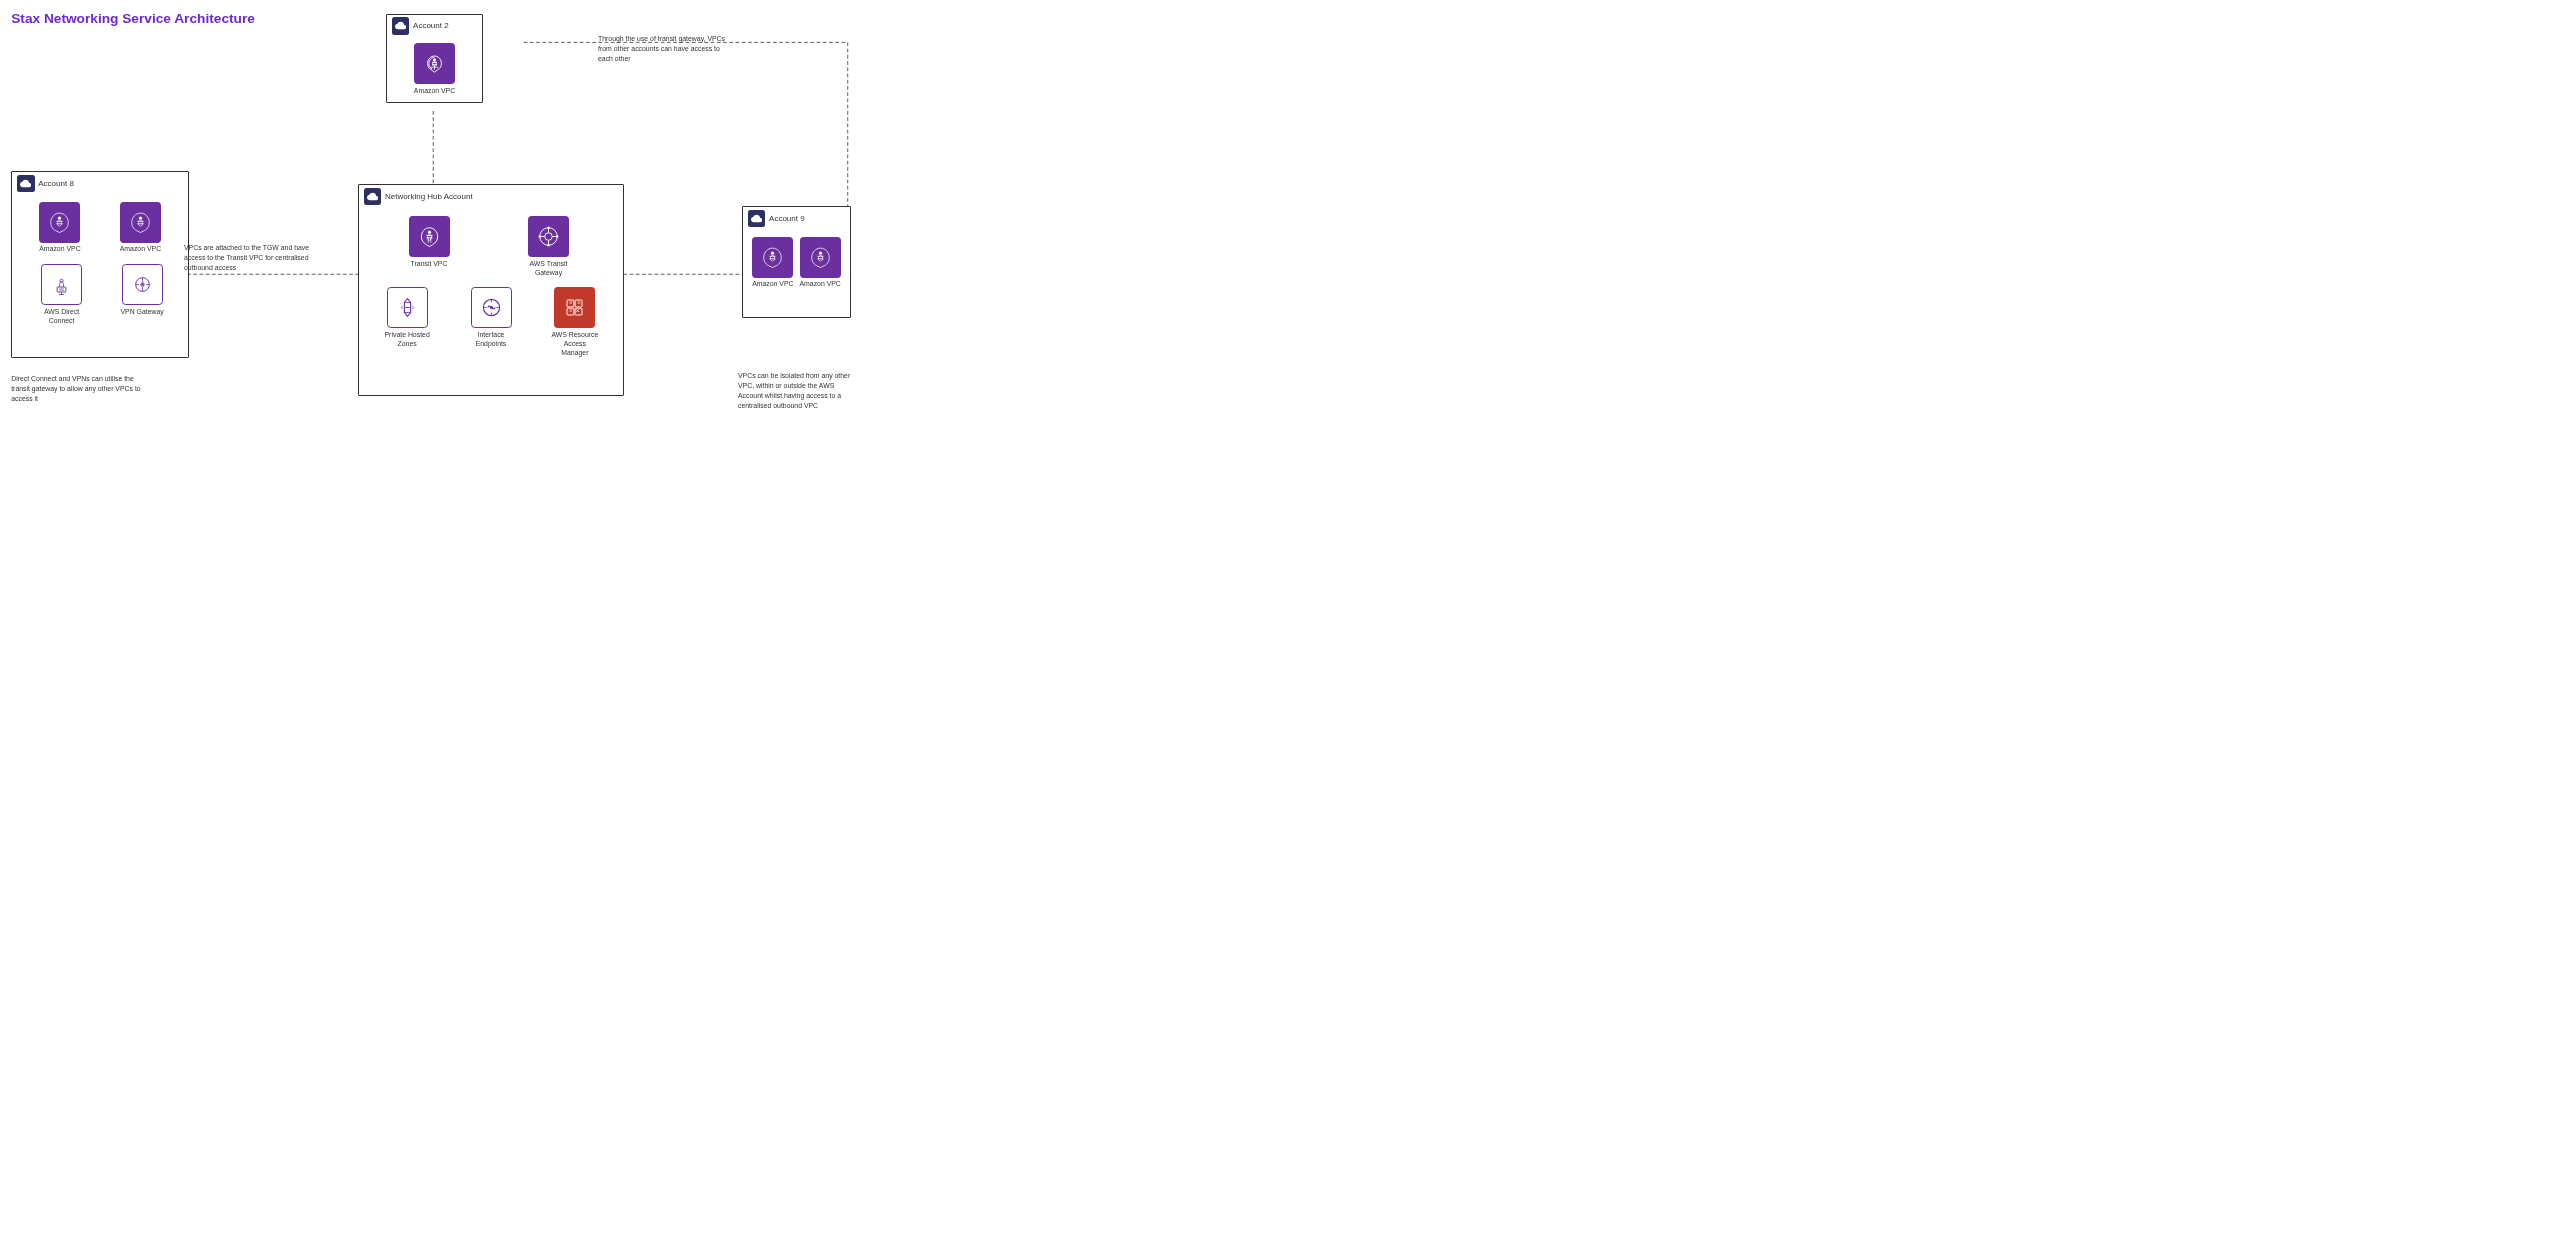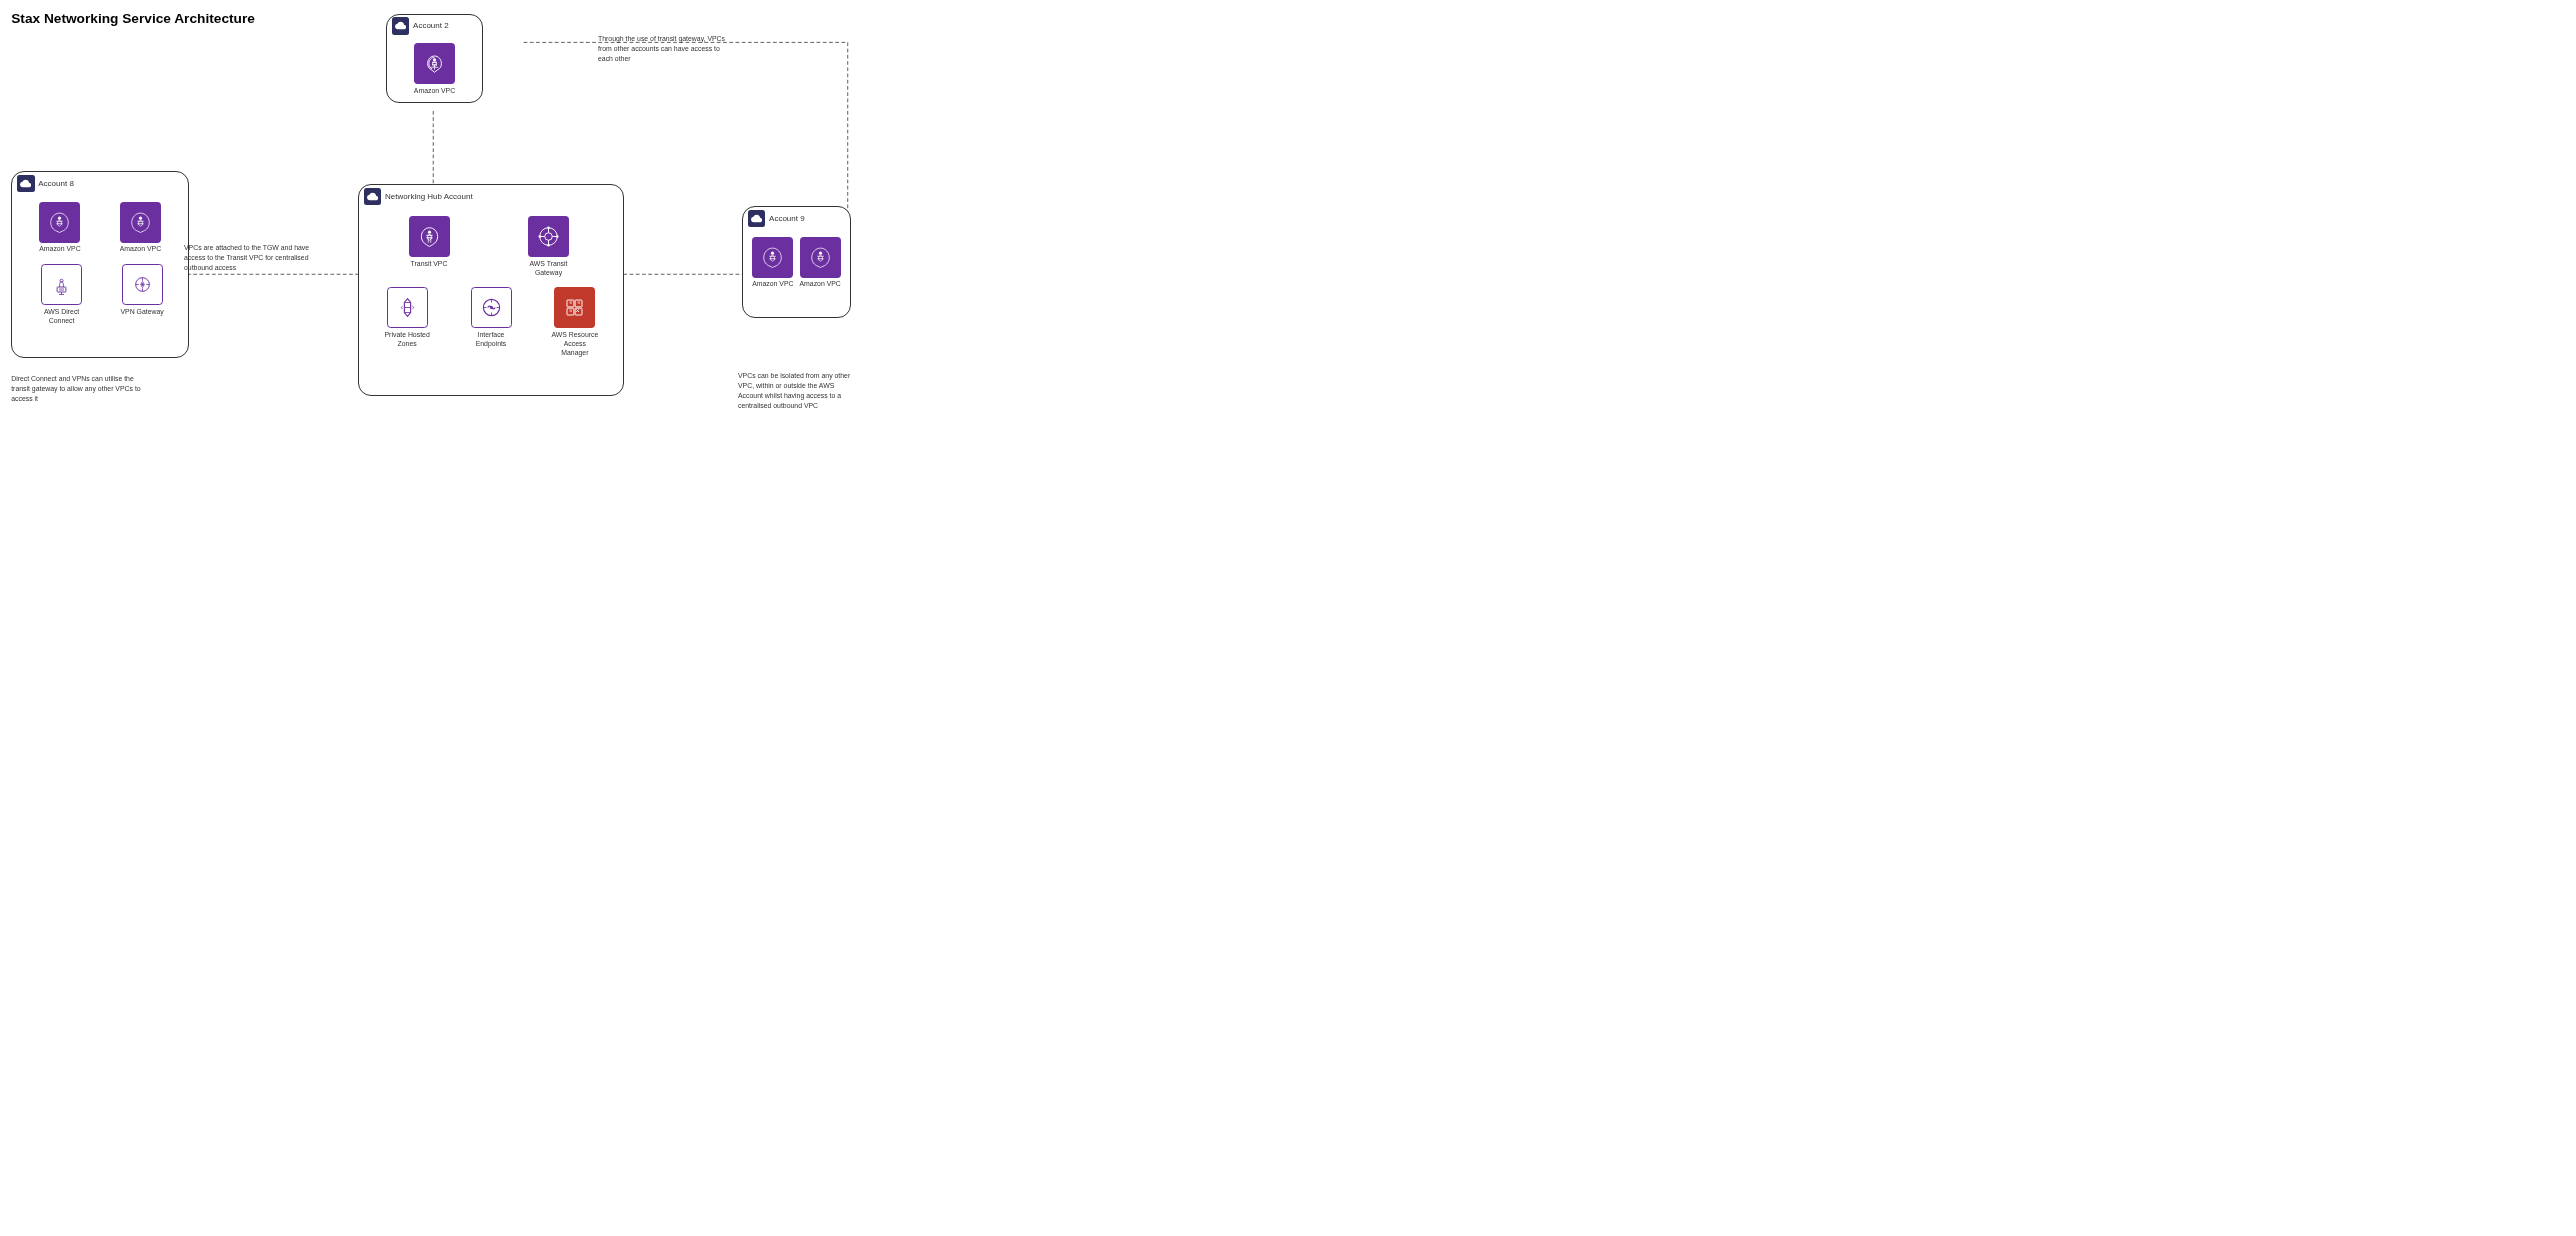--- a/index.html
+++ b/index.html
@@ -10,29 +10,29 @@
       min-height: 412px;
       position: relative;
       overflow: hidden;
     }
     .page-title {
       position: absolute;
       top: 11.2px;
       left: 11.2px;
       font-size: 13.7px;
       font-weight: 700;
-      color: #000000;
+      color: #6d28d9;
     }
 
     
     .account-box {
       position: absolute;
       border: 1.2px solid #333;
       background: #fff;
-      border-radius: 13px;
+      border-radius: 1px;
     }
     .account-header {
       display: flex;
       align-items: center;
       gap: 3.7px;
       padding: 2.5px 5px;
       font-size: 8px;
       color: #333;
     }
     .cloud-badge {

